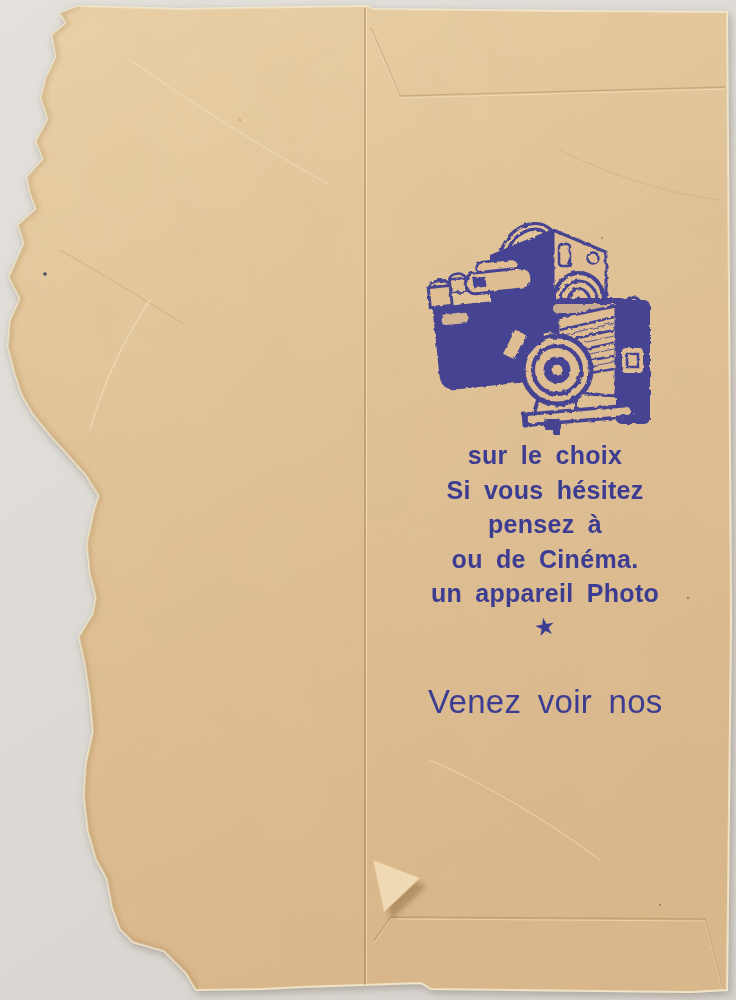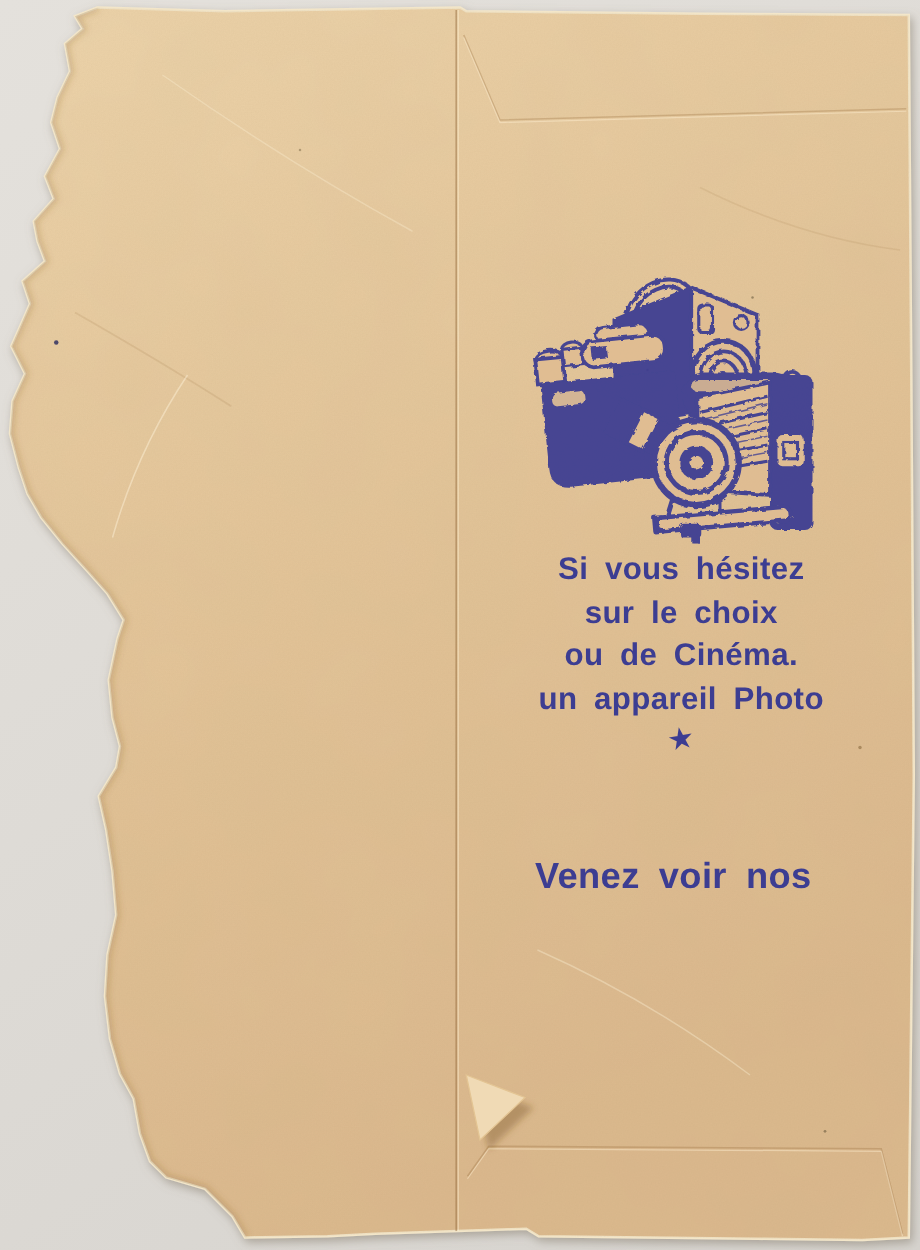--- a/index.html
+++ b/index.html
@@ -20,21 +20,21 @@
     font-size:25px;line-height:34.5px;font-weight:600;
     letter-spacing:.3px;word-spacing:6px;
   }
   .headline .line{white-space:nowrap;}
   .star-sep{
     display:block;margin-top:5px;font-size:21px;line-height:22px;
     transform:rotate(-10deg);color:#3c3d92;
   }
   .footer-text{
     position:absolute;left:378px;top:684px;width:340px;
-    color:#3c3d92;font-size:29px;line-height:35.5px;font-weight:700;
+    color:#3c3d92;font-size:33px;line-height:35.5px;font-weight:400;
     letter-spacing:.3px;word-spacing:7px;text-align:left;
   }
   .footer-text .f1{padding-left:50px;white-space:nowrap;}
   .footer-text .f2{padding-left:77px;white-space:nowrap;}
 </style>
 </head>
 <body>
 
 <div class="scene">
 
@@ -166,22 +166,23 @@
           <rect x="96" y="188" width="9" height="15" rx="2" fill="#3c3d92"></rect>
           <rect x="100" y="190" width="106" height="11" rx="4" fill="#e0bd92" stroke="#3c3d92" stroke-width="3.5"></rect>
         </g>
         <rect x="118" y="199" width="17" height="11" rx="3" fill="#3c3d92"></rect>
         <rect x="127" y="208" width="7" height="7" rx="2" fill="#3c3d92"></rect>
       </g>
     </g>
   </svg>
 
   <div class="headline">
+    <div class="line">sur le choix</div>
     <div class="line">Si vous hésitez</div>
-    <div class="line">sur le choix</div>
+    <div class="line">pensez à</div>
     <div class="line">ou de Cinéma.</div>
     <div class="line">un appareil Photo</div>
     <span class="star-sep">★</span>
   </div>
 
   <div class="footer-text">
     <div class="f1">Venez voir nos</div>
   </div>
 
 </div>

